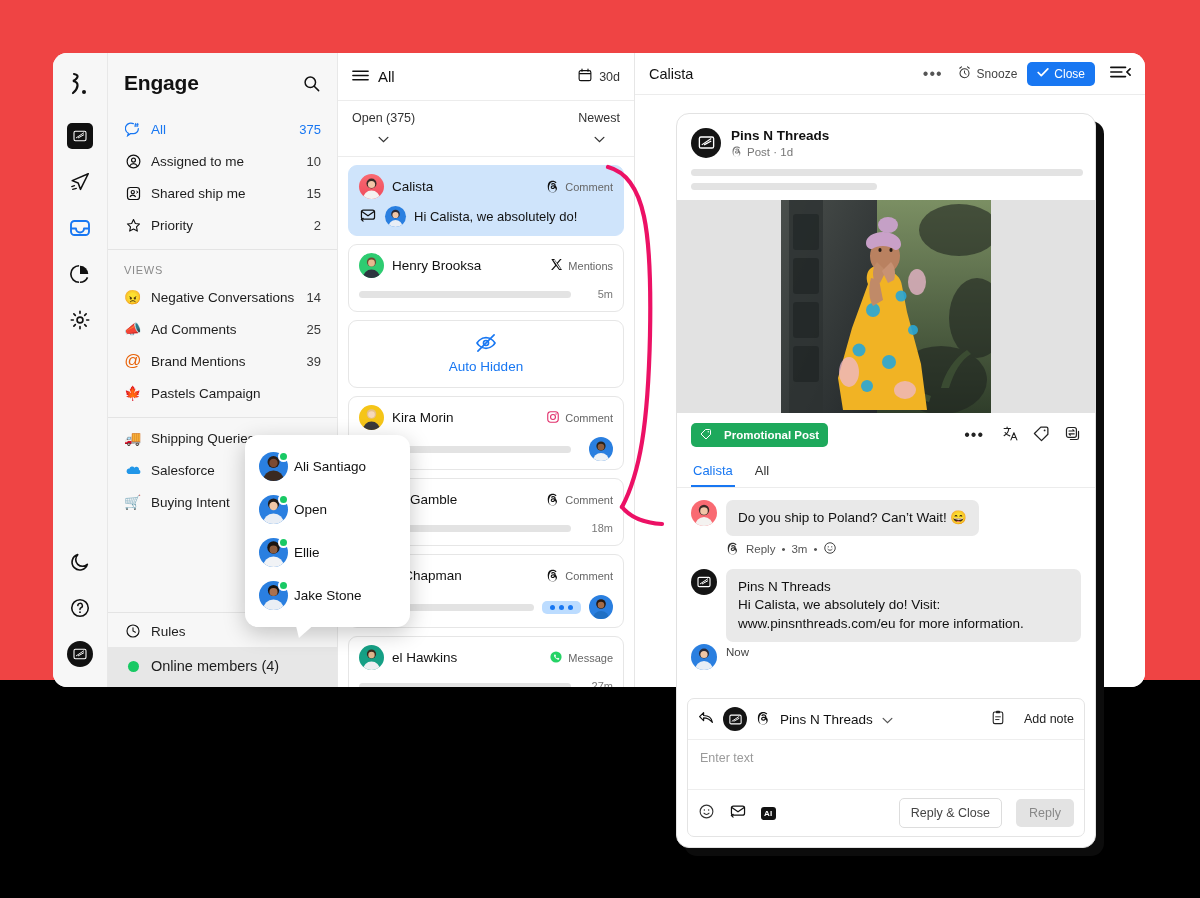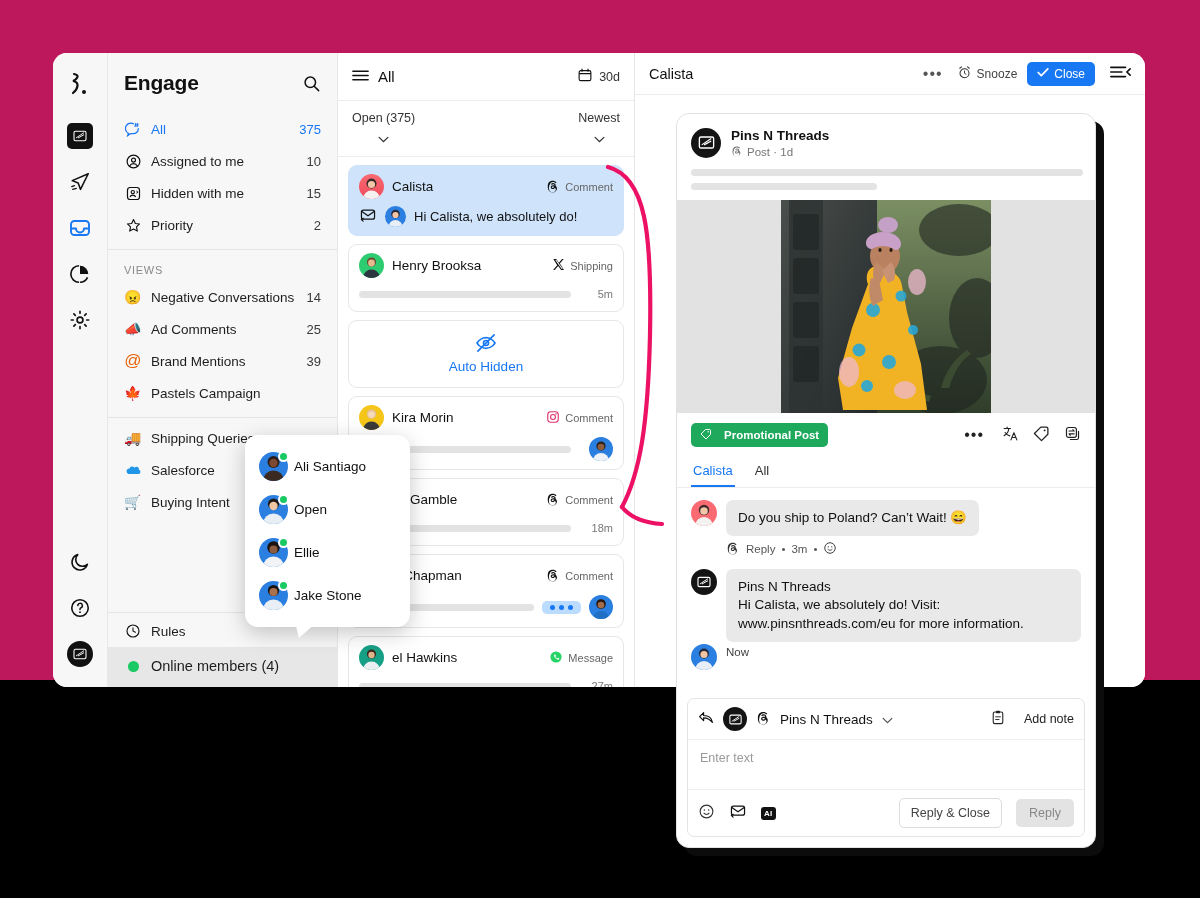--- a/index.html
+++ b/index.html
@@ -1,19 +1,19 @@
 <!DOCTYPE html>
 <html><head>
 <meta charset="utf-8">
 <style>
   * { box-sizing: border-box; margin:0; padding:0; }
   html,body { width:1200px; height:898px; background:#000; overflow:hidden;
     font-family:"Liberation Sans", sans-serif; -webkit-font-smoothing:antialiased; }
 
-  #root { position:relative; width:1200px; height:680px; background:#be185d; }
+  #root { position:relative; width:1200px; height:680px; background:#ef4444; }
 
   
   .app-window{
     position:absolute; left:53px; top:53px; width:1092px; height:634px;
     background:#fff; border-radius:14px; overflow:hidden; display:flex;
   }
 
   
   .rail{ width:55px; background:#f7f7f7; border-right:1px solid #e8e8e8;
     display:flex; flex-direction:column; align-items:center; padding-top:14px; position:relative;}
@@ -274,21 +274,21 @@
         </div>
         <div class="nav-row">
           <span class="ic">
             <svg width="17" height="17" viewBox="0 0 24 24">
                 <rect x="3.5" y="3.5" width="17" height="17" rx="4" fill="none" stroke="#111" stroke-width="1.7"></rect>
                 <circle cx="11" cy="10" r="2.3" fill="none" stroke="#111" stroke-width="1.6"></circle>
                 <path d="M7 17a4.3 4.3 0 0 1 8 0" fill="none" stroke="#111" stroke-width="1.6"></path>
                 <path d="M16 8.5l2.5 1.6-2.5 1.6" fill="none" stroke="#111" stroke-width="1.3"></path>
               </svg>
           </span>
-          <span class="lbl">Hidden with me</span>
+          <span class="lbl">Shared ship me</span>
           <span class="cnt">15</span>
         </div>
         <div class="nav-row">
           <span class="ic">
             <svg width="17" height="17" viewBox="0 0 24 24">
                 <path d="M12 3.5l2.6 5.6 6 .7-4.4 4.1 1.2 6-5.4-3-5.4 3 1.2-6L3.4 9.8l6-.7Z" fill="none" stroke="#111" stroke-width="1.6" stroke-linejoin="round"></path>
               </svg>
           </span>
           <span class="lbl">Priority</span>
           <span class="cnt">2</span>
@@ -447,21 +447,21 @@
                   <path d="M4 25a8.5 8.5 0 0 1 17 0Z" fill="#2d3640"></path>
                 </svg>
             </span>
             <span class="cname">Henry Brooksa</span>
             <span class="ctype">
               <span>
                 <svg width="13" height="13" viewBox="0 0 24 24">
                     <path d="M2.5 2h5.3l5 6.6L18.6 2h3l-7.1 8 7.6 12h-5.3l-5.4-7.2L4.9 22H2l7.6-8.6L2.5 2Zm3.6 1.7 11.7 16.6h2.1L8.2 3.7H6.1Z" fill="#111"></path>
                   </svg>
               </span>
-              <span>Shipping</span>
+              <span>Mentions</span>
             </span>
           </div>
           <div class="conv-bot">
             <span class="skel" style="width:212px;"></span>
             <span class="ctime">5m</span>
           </div>
         </div>
 
         <div class="autohidden">
           <span>

